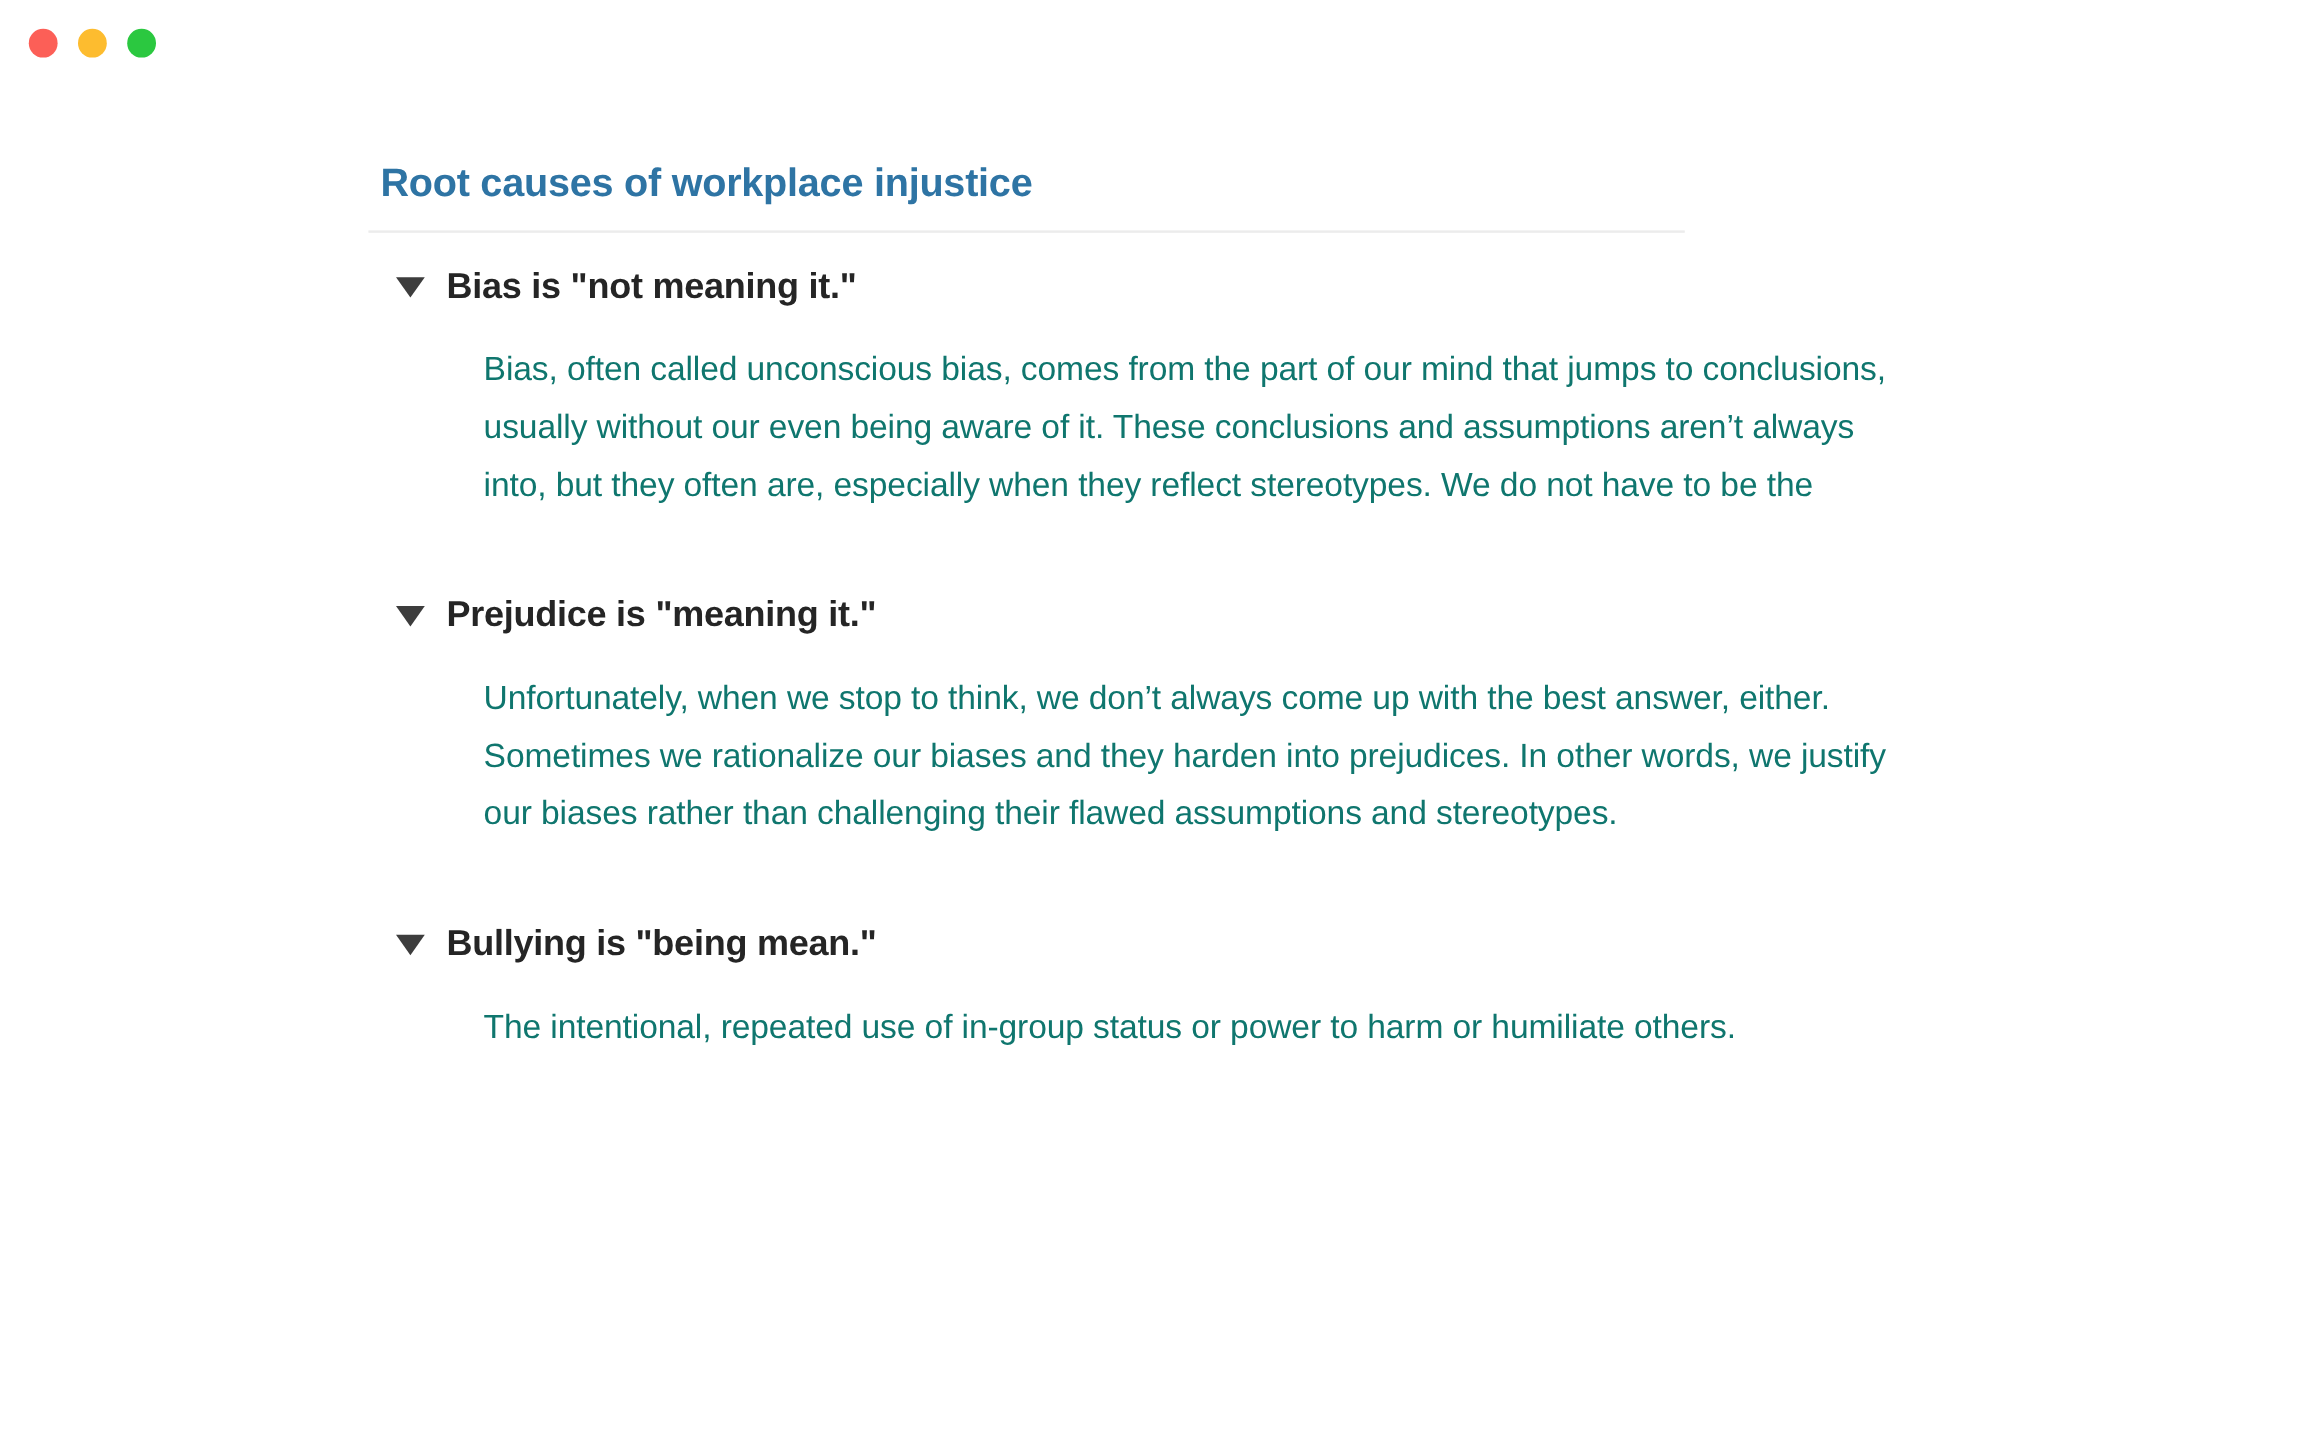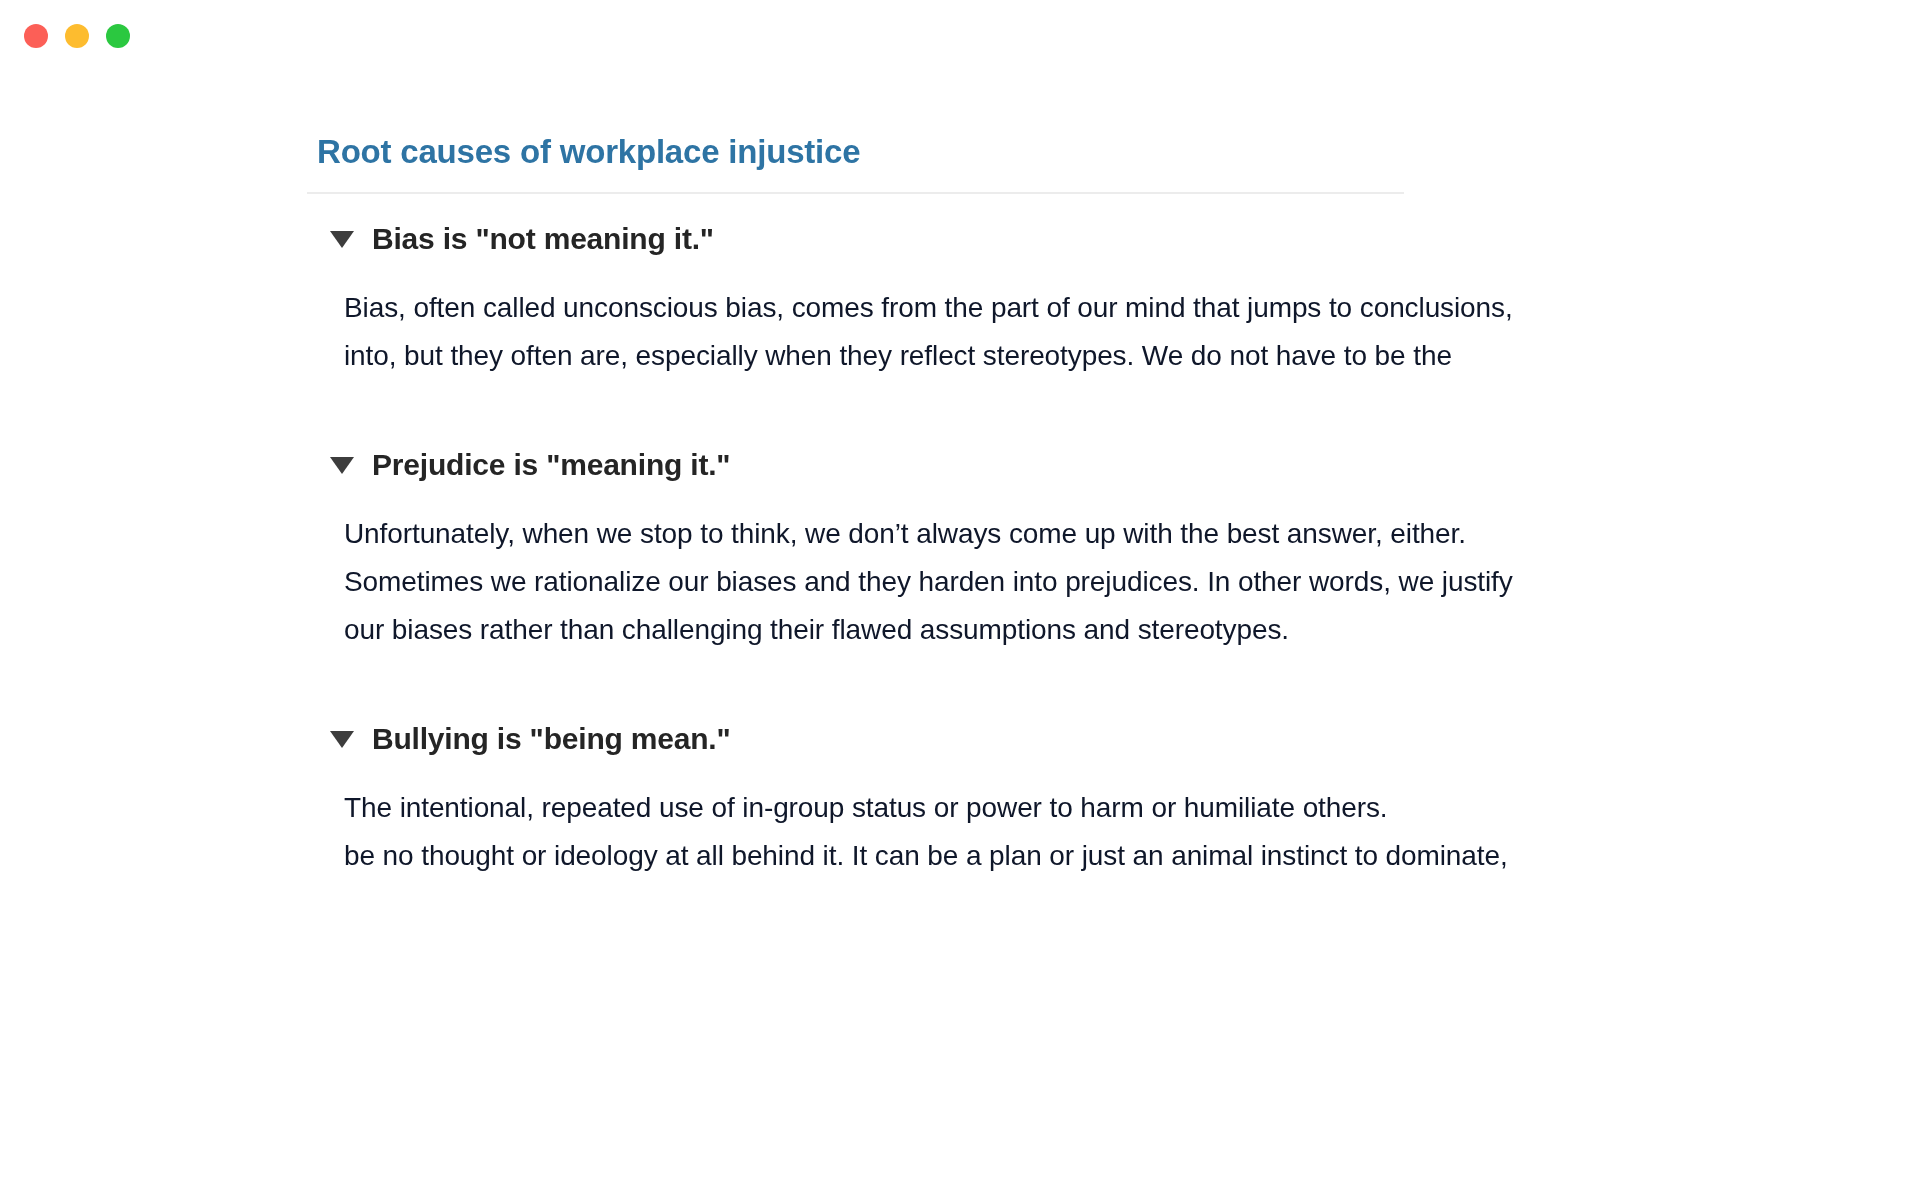--- a/index.html
+++ b/index.html
@@ -75,24 +75,24 @@
     flex: 0 0 auto;
   }
   .heading-text {
     margin-left: 18px;
     font-size: 30px;
     font-weight: 700;
     color: #252525;
     letter-spacing: -0.2px;
   }
   .section-body {
-    margin: 26px 0 0 27px;
+    margin: 26px 0 0 86px;
     font-size: 28px;
     line-height: 48px;
-    color: #0f172a;
+    color: #0f766e;
     letter-spacing: -0.1px;
   }
   .body-line {
     white-space: nowrap;
   }
 </style>
 </head>
 <body>
 
 <div class="screen">
@@ -108,20 +108,21 @@
     <h1 class="doc-title">Root causes of workplace injustice</h1>
     <div class="title-divider"></div>
 
     <div class="section">
       <div class="section-heading">
         <span class="toggle-triangle"></span>
         <span class="heading-text">Bias is "not meaning it."</span>
       </div>
       <div class="section-body">
         <div class="body-line">Bias, often called unconscious bias, comes from the part of our mind that jumps to conclusions,</div>
+        <div class="body-line">usually without our even being aware of it. These conclusions and assumptions aren’t always</div>
         <div class="body-line">into, but they often are, especially when they reflect stereotypes. We do not have to be the</div>
       </div>
     </div>
 
     <div class="section">
       <div class="section-heading">
         <span class="toggle-triangle"></span>
         <span class="heading-text">Prejudice is "meaning it."</span>
       </div>
       <div class="section-body">
@@ -131,18 +132,17 @@
       </div>
     </div>
 
     <div class="section">
       <div class="section-heading">
         <span class="toggle-triangle"></span>
         <span class="heading-text">Bullying is "being mean."</span>
       </div>
       <div class="section-body">
         <div class="body-line">The intentional, repeated use of in-group status or power to harm or humiliate others.</div>
-        <div class="body-line">be no thought or ideology at all behind it. It can be a plan or just an animal instinct to dominate,</div>
       </div>
     </div>
 
   </div>
 </div>
 
 </body></html>

